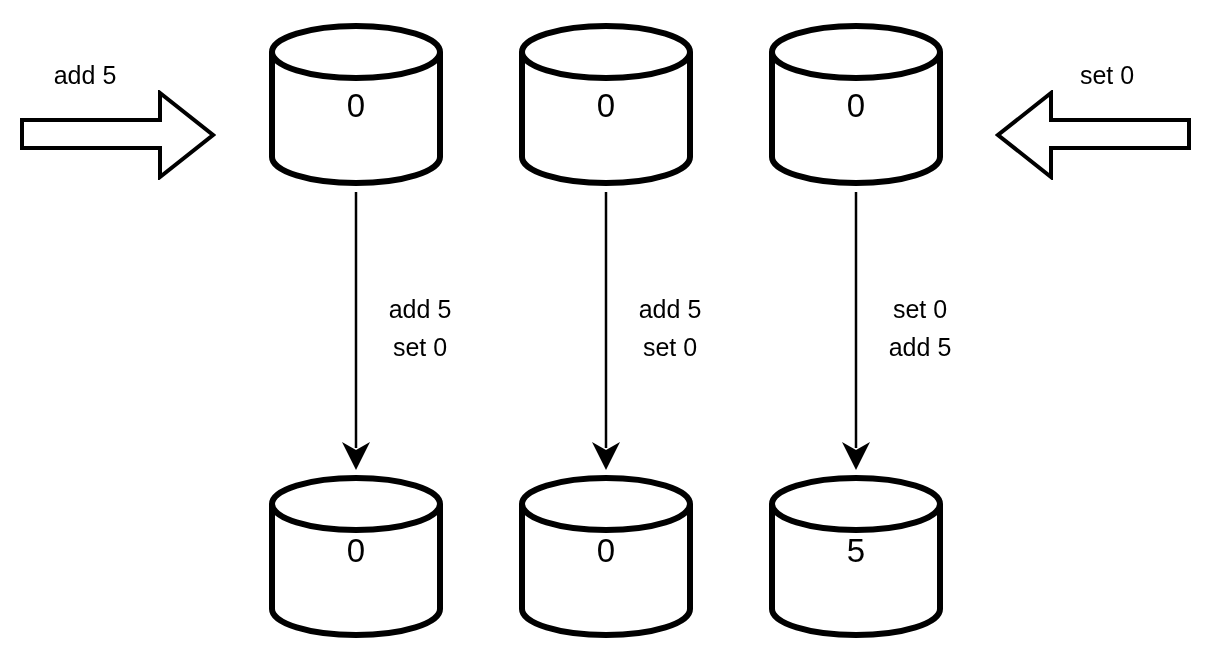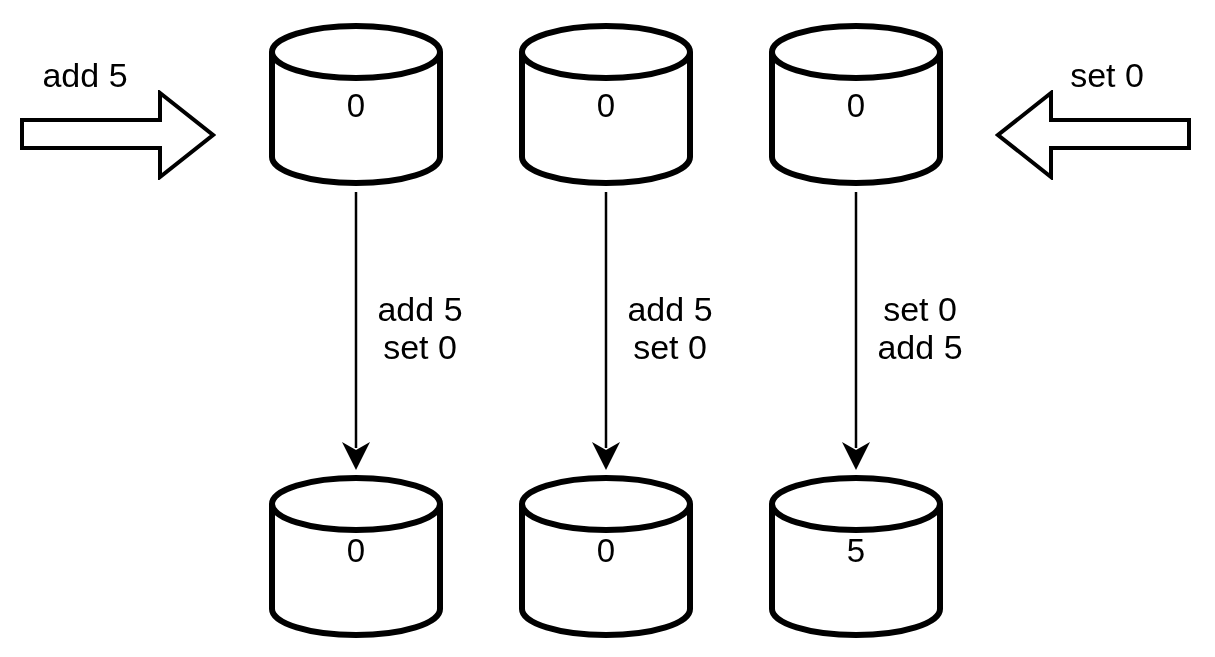--- a/index.html
+++ b/index.html
@@ -11,21 +11,21 @@
   .canvas {
     position: relative;
     width: 1215px;
     height: 657px;
     background: #ffffff;
     overflow: hidden;
   }
   .abs { position: absolute; }
   .label {
     color: #000000;
-    font-size: 34px;
+    font-size: 25px;
     line-height: 38px;
     text-align: center;
     white-space: nowrap;
   }
   .db-value {
     width: 176px;
     font-size: 33px;
     line-height: 36px;
     text-align: center;
     color: #000000;

